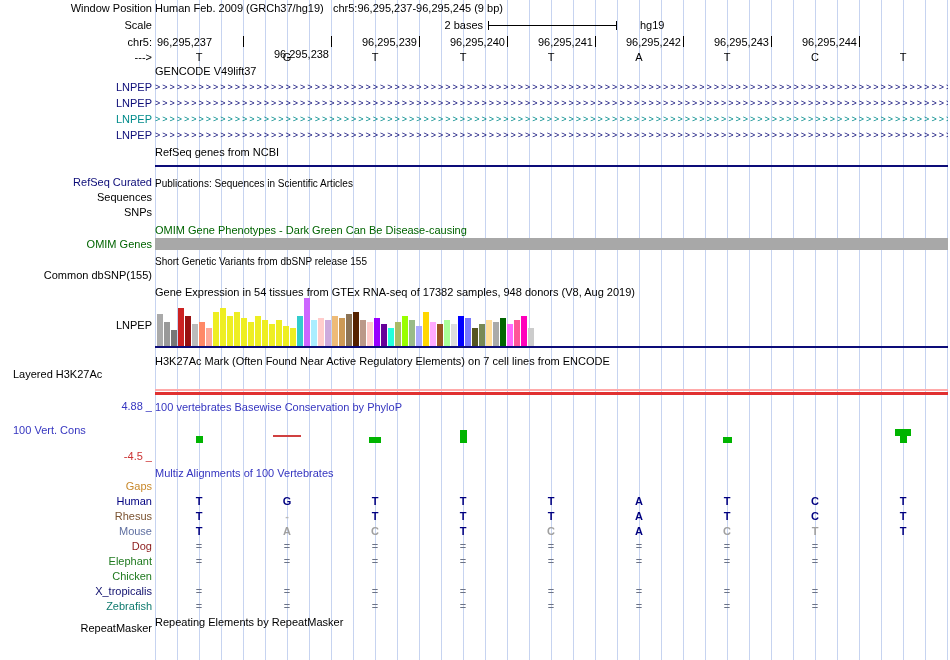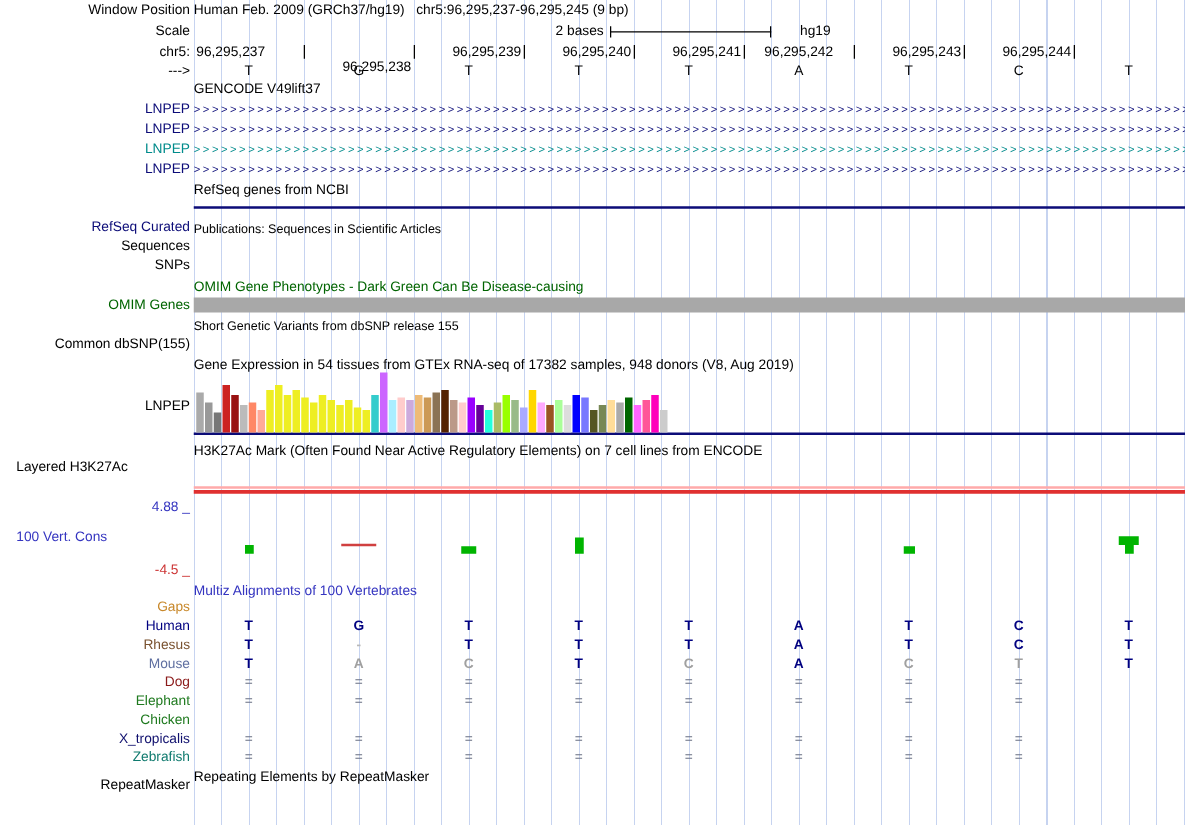--- a/index.html
+++ b/index.html
@@ -43,20 +43,21 @@
   <div class="lbl" style="top:36px">chr5:</div>
   <div class="lbl" style="top:51px">---&gt;</div>
 
   <div class="title" style="top:65px">GENCODE V49lift37</div>
   <div class="title" style="top:146px">RefSeq genes from NCBI</div>
   <div class="title small" style="top:177px">Publications: Sequences in Scientific Articles</div>
   <div class="title green" style="top:224px">OMIM Gene Phenotypes - Dark Green Can Be Disease-causing</div>
   <div class="title small" style="top:255px">Short Genetic Variants from dbSNP release 155</div>
   <div class="title" style="top:286px">Gene Expression in 54 tissues from GTEx RNA-seq of 17382 samples, 948 donors (V8, Aug 2019)</div>
   <div class="title" style="top:355px">H3K27Ac Mark (Often Found Near Active Regulatory Elements) on 7 cell lines from ENCODE</div>
+  <div class="title blue" style="top:401px">100 vertebrates Basewise Conservation by PhyloP</div>
   <div class="title blue" style="top:467px">Multiz Alignments of 100 Vertebrates</div>
   <div class="title" style="top:616px">Repeating Elements by RepeatMasker</div>
 
   <div class="lbl navy" style="top:176px">RefSeq Curated</div>
   <div class="lbl" style="top:191px">Sequences</div>
   <div class="lbl" style="top:206px">SNPs</div>
   <div class="lbl green" style="top:238px">OMIM Genes</div>
   <div class="lbl" style="top:269px">Common dbSNP(155)</div>
   <div class="lbl" style="top:319px">LNPEP</div>
   <div class="lbl-left" style="top:368px">Layered H3K27Ac</div>
@@ -74,21 +75,21 @@
 <div class="num" style="left: 157px; top: 36px; width: 84px; text-align: left;">96,295,237</div>
     <div class="vtick" style="left: 243px; top: 36px;"></div>
     <div class="num" style="left: 245px; top: 48px; width: 84px; text-align: right;">96,295,238</div>
     <div class="vtick" style="left: 331px; top: 36px;"></div>
     <div class="num" style="left: 333px; top: 36px; width: 84px; text-align: right;">96,295,239</div>
     <div class="vtick" style="left: 419px; top: 36px;"></div>
     <div class="num" style="left: 421px; top: 36px; width: 84px; text-align: right;">96,295,240</div>
     <div class="vtick" style="left: 507px; top: 36px;"></div>
     <div class="num" style="left: 509px; top: 36px; width: 84px; text-align: right;">96,295,241</div>
     <div class="vtick" style="left: 595px; top: 36px;"></div>
-    <div class="num" style="left: 597px; top: 36px; width: 84px; text-align: center;">96,295,242</div>
+    <div class="num" style="left: 597px; top: 36px; width: 84px; text-align: right;">96,295,242</div>
     <div class="vtick" style="left: 683px; top: 36px;"></div>
     <div class="num" style="left: 685px; top: 36px; width: 84px; text-align: right;">96,295,243</div>
     <div class="vtick" style="left: 771px; top: 36px;"></div>
     <div class="num" style="left: 773px; top: 36px; width: 84px; text-align: right;">96,295,244</div>
     <div class="vtick" style="left: 859px; top: 36px;"></div>
     <div class="basecol" style="left: 155px; top: 51px;">T</div>
     <div class="basecol" style="left: 243px; top: 51px;">G</div>
     <div class="basecol" style="left: 331px; top: 51px;">T</div>
     <div class="basecol" style="left: 419px; top: 51px;">T</div>
     <div class="basecol" style="left: 507px; top: 51px;">T</div>

